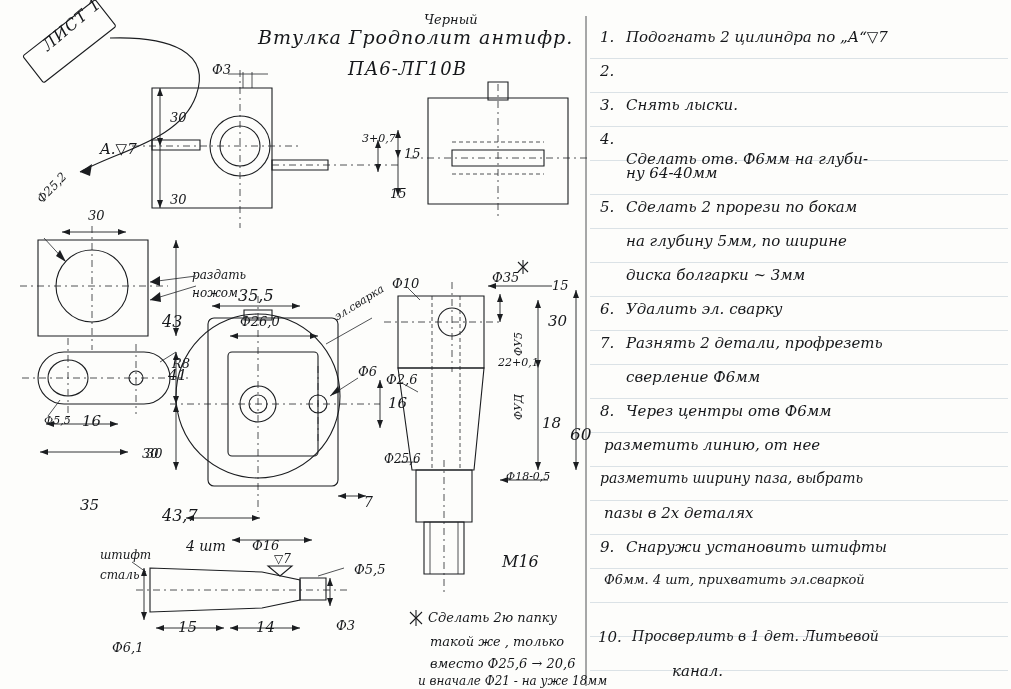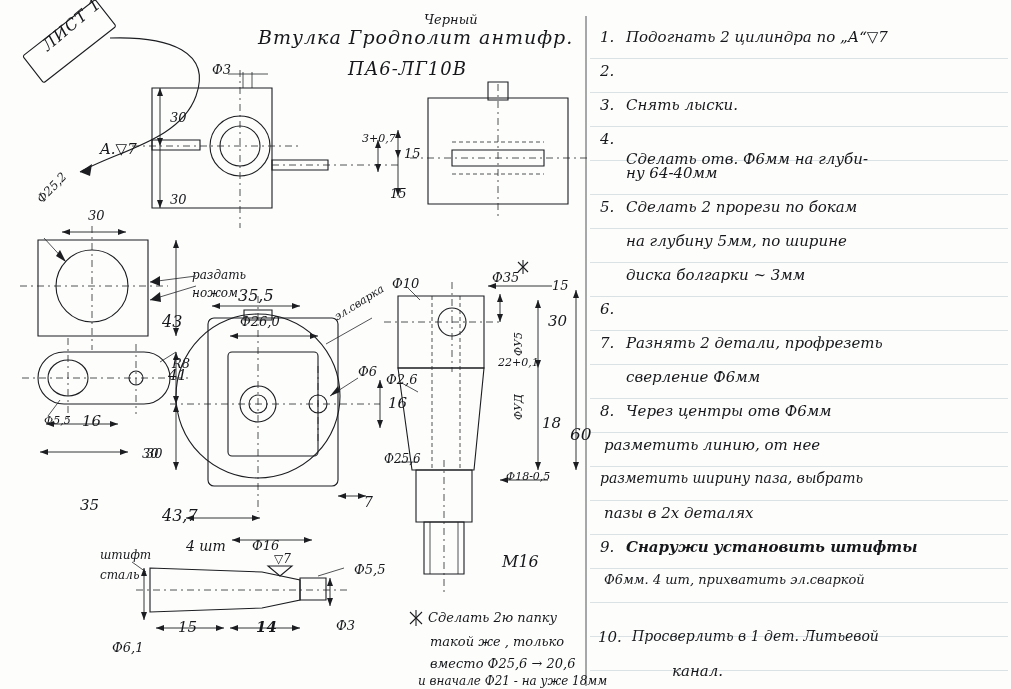--- a/index.html
+++ b/index.html
@@ -333,33 +333,34 @@
   <div class="hand t-step italic" style="left:600px; top:130px;">4.</div>
   <div class="hand t-step italic" style="left:626px; top:144px;margin-top:6px;">Сделать отв. Ф6мм на глуби-</div>
   <div class="hand t-step italic" style="left:626px; top:164px;">ну 64-40мм</div>
 
   <div class="hand t-step italic" style="left:600px; top:198px;">5.</div>
   <div class="hand t-step italic" style="left:626px; top:198px;">Сделать 2 прорези по бокам</div>
   <div class="hand t-step italic" style="left:626px; top:232px;">на глубину 5мм, по ширине</div>
   <div class="hand t-step italic" style="left:626px; top:266px;">диска болгарки ~ 3мм</div>
 
   <div class="hand t-step italic" style="left:600px; top:300px;">6.</div>
+  <div class="hand t-step italic" style="left:626px; top:300px;">Удалить эл. сварку</div>
 
   <div class="hand t-step italic" style="left:600px; top:334px;">7.</div>
   <div class="hand t-step italic" style="left:626px; top:334px;">Разнять 2 детали, профрезеть</div>
   <div class="hand t-step italic" style="left:626px; top:368px;">сверление Ф6мм</div>
 
   <div class="hand t-step italic" style="left:600px; top:402px;">8.</div>
   <div class="hand t-step italic" style="left:626px; top:402px;">Через центры отв Ф6мм</div>
   <div class="hand t-step italic" style="left:600px; top:470px; font-size:14px;">разметить ширину паза, выбрать</div>
   <div class="hand t-step italic" style="left:604px; top:436px;">разметить линию, от нее</div>
   <div class="hand t-step italic" style="left:604px; top:504px;">пазы в 2х деталях</div>
 
   <div class="hand t-step italic" style="left:600px; top:538px;">9.</div>
-  <div class="hand t-step italic" style="left:626px; top:538px;font-weight:bold;">Снаружи установить штифты</div>
+  <div class="hand t-step italic" style="left:626px; top:538px;">Снаружи установить штифты</div>
   <div class="hand t-step italic" style="left:604px; top:572px; font-size:13px;">Ф6мм. 4 шт, прихватить эл.сваркой</div>
 
   <div class="hand t-step italic" style="left:598px; top:628px;">10.</div>
   <div class="hand t-step italic" style="left:632px; top:628px; font-size:14px;">Просверлить в 1 дет. Литьевой</div>
   <div class="hand t-step italic" style="left:672px; top:662px;">канал.</div>
 
   <div class="hand t-note italic" style="left:428px; top:610px; font-size:13px;">Сделать 2ю папку</div>
   <div class="hand t-note italic" style="left:430px; top:634px; font-size:13px;">такой же , только</div>
   <div class="hand t-note italic" style="left:430px; top:656px; font-size:13px;">вместо Ф25,6 → 20,6</div>
   <div class="hand t-note italic" style="left:418px; top:674px; font-size:12px;">и вначале Ф21 - на уже 18мм</div>
@@ -408,17 +409,17 @@
   <div class="hand t-dim italic" style="left:384px; top:452px; font-size:12px;">Ф25,6</div>
   <div class="hand t-dim italic" style="left:542px; top:414px; font-size:15px;">18</div>
   <div class="hand t-dim italic" style="left:570px; top:424px; font-size:17px;text-align:right;">60</div>
   <div class="hand t-small italic" style="left:498px; top:356px; font-size:11px;">22+0,1</div>
   <div class="hand t-small italic" style="left:506px; top:470px; font-size:11px;">Ф18-0,5</div>
   <div class="hand t-small italic" style="left:512px; top:356px; font-size:11px; transform: rotate(-90deg);">ΦУ5</div>
   <div class="hand t-small italic" style="left:512px; top:420px; font-size:11px; transform: rotate(-90deg);">ΦУД</div>
 
   <div class="hand t-dim italic" style="left:112px; top:640px;">Ф6,1</div>
   <div class="hand t-dim italic" style="left:178px; top:618px; font-size:15px;">15</div>
-  <div class="hand t-dim italic" style="left:256px; top:618px; font-size:15px;font-weight:bold;">14</div>
+  <div class="hand t-dim italic" style="left:256px; top:618px; font-size:15px;">14</div>
   <div class="hand t-dim italic" style="left:336px; top:618px;">Ф3</div>
   <div class="hand t-dim italic" style="left:354px; top:562px;">Ф5,5</div>
 
 </div>
 
 </body></html>

